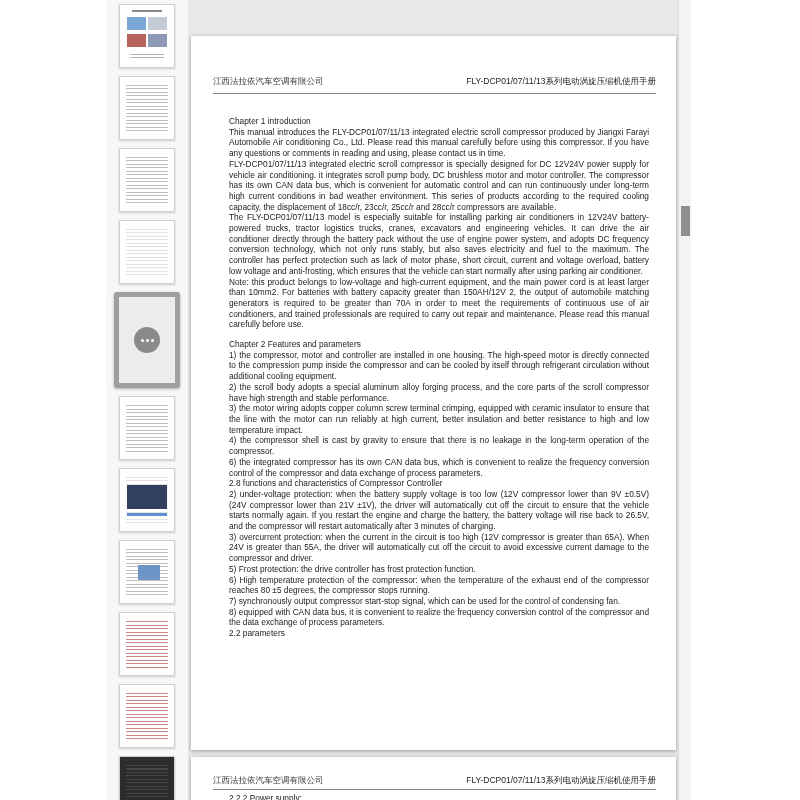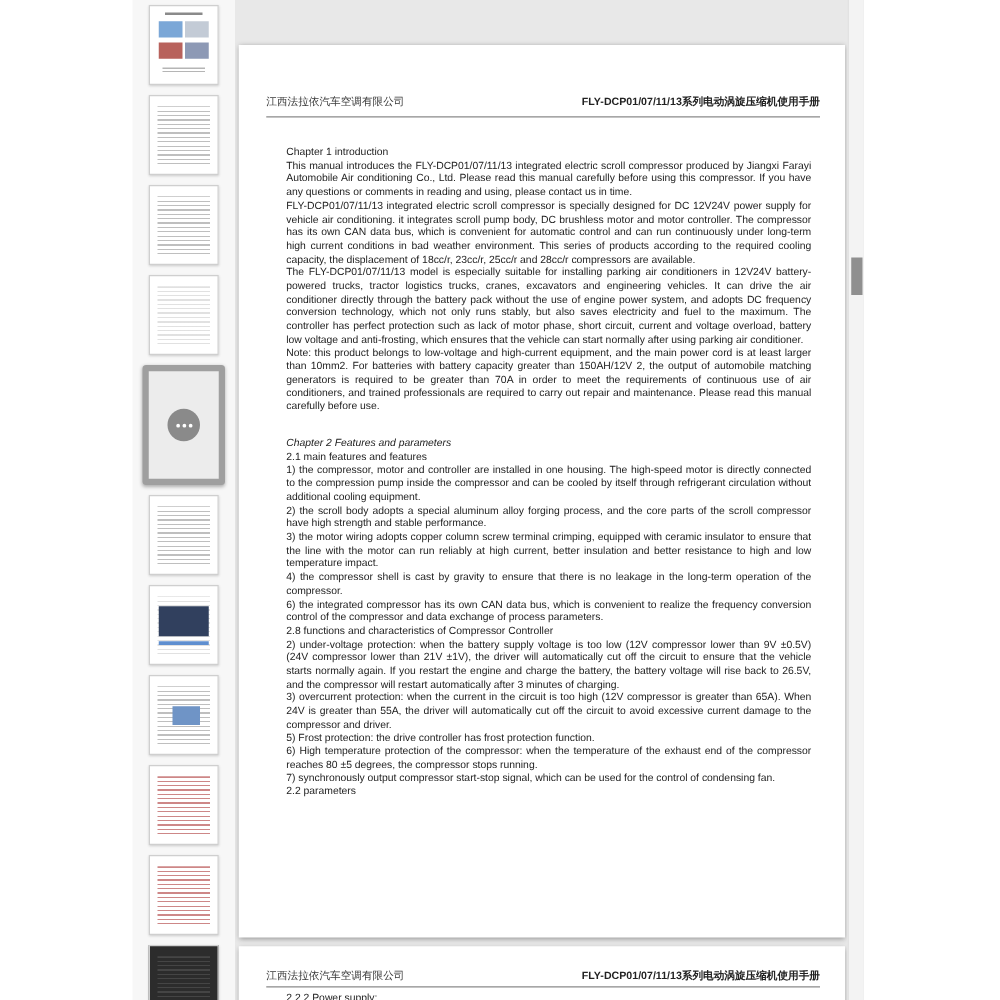--- a/index.html
+++ b/index.html
@@ -89,36 +89,36 @@
   .page1 { top: 36px; height: 714px; }
   .page2 { top: 757px; height: 70px; }
 
   .page-header {
     position: absolute; left: 22px; right: 20px;
     display: flex; justify-content: space-between; align-items: baseline;
     font-size: 8.5px; color: #3a3a3a;
   }
   .page1 .page-header { top: 40px; }
   .page2 .page-header { top: 18px; }
-  .h-right { font-weight: bold; color: #222; }
+  .h-right { font-weight: normal; color: #222; }
 
   .header-rule { position: absolute; left: 22px; right: 20px; border-top: 1px solid #8a8a8a; }
   .page1 .header-rule { top: 57px; }
   .page2 .header-rule { top: 32px; }
 
   .page-body {
     position: absolute; left: 38px; right: 27px;
     font-size: 8.3px; line-height: 10.7px;
     color: #1c1c1c;
     text-align: justify;
   }
   .page1 .page-body { top: 80px; }
   .page2 .page-body { top: 36px; text-align: left; }
   .page-body p { margin: 0; }
-  .page-body p.gap { margin-top: 19px; font-style: italic; }
+  .page-body p.gap { margin-top: 9px; }
 
   
   .scrollbar {
     position: absolute; right: 0; top: 0;
     width: 13px; height: 800px;
     background: #f3f3f3;
     border-left: 1px solid #dddddd;
   }
   .scroll-thumb {
     position: absolute; left: 2px; top: 206px;
@@ -200,32 +200,32 @@
         <span class="h-right">FLY-DCP01/07/11/13系列电动涡旋压缩机使用手册</span>
       </div>
       <div class="header-rule"></div>
       <div class="page-body">
         <p>Chapter 1 introduction</p>
         <p>This manual introduces the FLY-DCP01/07/11/13 integrated electric scroll compressor produced by Jiangxi Farayi Automobile Air conditioning Co., Ltd. Please read this manual carefully before using this compressor. If you have any questions or comments in reading and using, please contact us in time.</p>
         <p>FLY-DCP01/07/11/13 integrated electric scroll compressor is specially designed for DC 12V24V power supply for vehicle air conditioning. it integrates scroll pump body, DC brushless motor and motor controller. The compressor has its own CAN data bus, which is convenient for automatic control and can run continuously under long-term high current conditions in bad weather environment. This series of products according to the required cooling capacity, the displacement of 18cc/r, 23cc/r, 25cc/r and 28cc/r compressors are available.</p>
         <p>The FLY-DCP01/07/11/13 model is especially suitable for installing parking air conditioners in 12V24V battery-powered trucks, tractor logistics trucks, cranes, excavators and engineering vehicles. It can drive the air conditioner directly through the battery pack without the use of engine power system, and adopts DC frequency conversion technology, which not only runs stably, but also saves electricity and fuel to the maximum. The controller has perfect protection such as lack of motor phase, short circuit, current and voltage overload, battery low voltage and anti-frosting, which ensures that the vehicle can start normally after using parking air conditioner.</p>
         <p>Note: this product belongs to low-voltage and high-current equipment, and the main power cord is at least larger than 10mm2. For batteries with battery capacity greater than 150AH/12V 2, the output of automobile matching generators is required to be greater than 70A in order to meet the requirements of continuous use of air conditioners, and trained professionals are required to carry out repair and maintenance. Please read this manual carefully before use.</p>
         <p class="gap">Chapter 2 Features and parameters</p>
-        <p>2.1 main features and features</p>
         <p>1) the compressor, motor and controller are installed in one housing. The high-speed motor is directly connected to the compression pump inside the compressor and can be cooled by itself through refrigerant circulation without additional cooling equipment.</p>
         <p>2) the scroll body adopts a special aluminum alloy forging process, and the core parts of the scroll compressor have high strength and stable performance.</p>
         <p>3) the motor wiring adopts copper column screw terminal crimping, equipped with ceramic insulator to ensure that the line with the motor can run reliably at high current, better insulation and better resistance to high and low temperature impact.</p>
         <p>4) the compressor shell is cast by gravity to ensure that there is no leakage in the long-term operation of the compressor.</p>
         <p>6) the integrated compressor has its own CAN data bus, which is convenient to realize the frequency conversion control of the compressor and data exchange of process parameters.</p>
         <p>2.8 functions and characteristics of Compressor Controller</p>
         <p>2) under-voltage protection: when the battery supply voltage is too low (12V compressor lower than 9V ±0.5V) (24V compressor lower than 21V ±1V), the driver will automatically cut off the circuit to ensure that the vehicle starts normally again. If you restart the engine and charge the battery, the battery voltage will rise back to 26.5V, and the compressor will restart automatically after 3 minutes of charging.</p>
         <p>3) overcurrent protection: when the current in the circuit is too high (12V compressor is greater than 65A). When 24V is greater than 55A, the driver will automatically cut off the circuit to avoid excessive current damage to the compressor and driver.</p>
         <p>5) Frost protection: the drive controller has frost protection function.</p>
         <p>6) High temperature protection of the compressor: when the temperature of the exhaust end of the compressor reaches 80 ±5 degrees, the compressor stops running.</p>
         <p>7) synchronously output compressor start-stop signal, which can be used for the control of condensing fan.</p>
+        <p>8) equipped with CAN data bus, it is convenient to realize the frequency conversion control of the compressor and the data exchange of process parameters.</p>
         <p>2.2 parameters</p>
       </div>
     </div>
 
     <div class="page page2">
       <div class="page-header">
         <span class="h-left">江西法拉依汽车空调有限公司</span>
         <span class="h-right">FLY-DCP01/07/11/13系列电动涡旋压缩机使用手册</span>
       </div>
       <div class="header-rule"></div>

